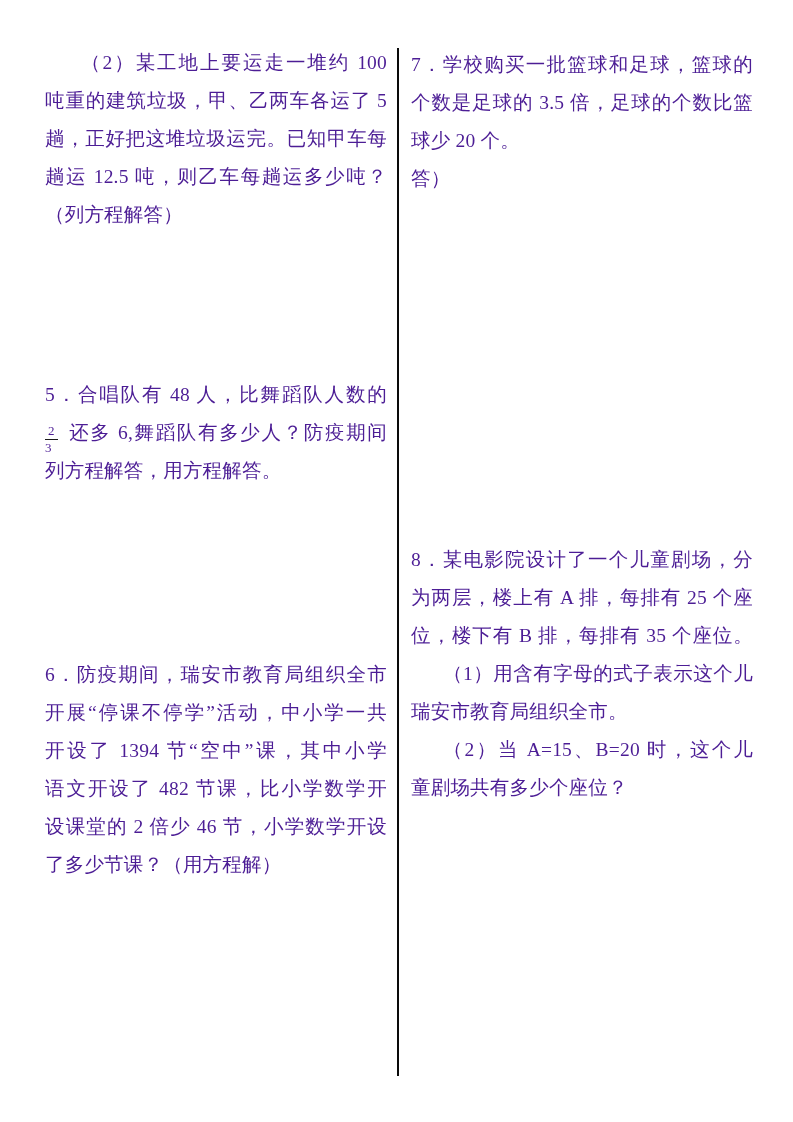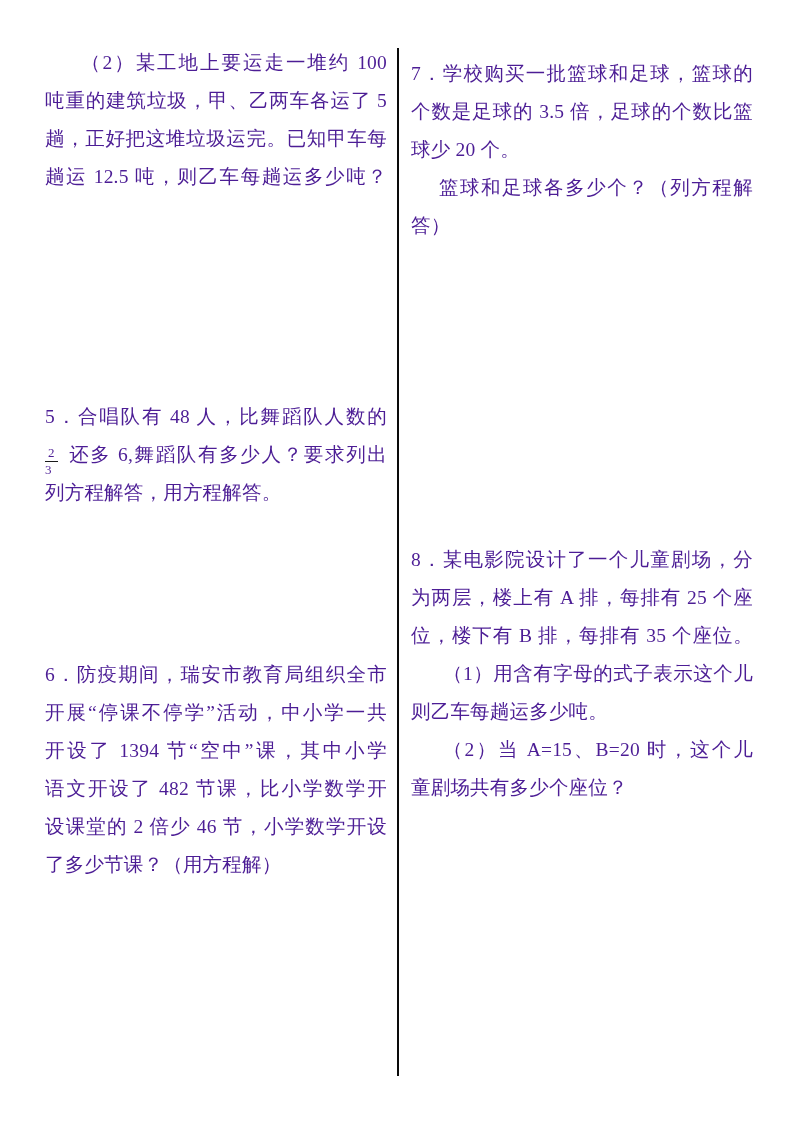--- a/index.html
+++ b/index.html
@@ -72,50 +72,50 @@
 
 <div class="page">
 
   <div class="divider"></div>
 
   <div class="problem col-left" style="top:44px">
     <div class="line fill indent">（2）某工地上要运走一堆约 100</div>
     <div class="line fill">吨重的建筑垃圾，甲、乙两车各运了 5</div>
     <div class="line fill">趟，正好把这堆垃圾运完。已知甲车每</div>
     <div class="line fill">趟运 12.5 吨，则乙车每趟运多少吨？</div>
+    <div class="line">（列方程解答）</div>
   </div>
 
-  <div class="problem col-left" style="top:398px">
+  <div class="problem col-left" style="top:376px">
     <div class="line fill">5．合唱队有 48 人，比舞蹈队人数的</div>
     <div class="line fill">
-      <span class="frac"><span class="num">2</span><span class="den">3</span></span><span>还多 6,舞蹈队有多少人？要求列出</span>
+      <span class="frac"><span class="num">2</span><span class="den">3</span></span><span>还多 6,舞蹈队有多少人？防疫期间</span>
     </div>
     <div class="line">列方程解答，用方程解答。</div>
   </div>
 
   <div class="problem col-left" style="top:656px">
     <div class="line fill">6．防疫期间，瑞安市教育局组织全市</div>
     <div class="line fill">开展“停课不停学”活动，中小学一共</div>
     <div class="line fill">开设了 1394 节“空中”课，其中小学</div>
     <div class="line fill">语文开设了 482 节课，比小学数学开</div>
     <div class="line fill">设课堂的 2 倍少 46 节，小学数学开设</div>
     <div class="line">了多少节课？（用方程解）</div>
   </div>
 
-  <div class="problem col-right" style="top:55px">
+  <div class="problem col-right" style="top:46px">
     <div class="line fill">7．学校购买一批篮球和足球，篮球的</div>
     <div class="line fill">个数是足球的 3.5 倍，足球的个数比篮</div>
     <div class="line">球少 20 个。</div>
-    <div class="line fill indent-28">篮球和足球各多少个？（列方程解</div>
     <div class="line">答）</div>
   </div>
 
   <div class="problem col-right" style="top:541px">
     <div class="line fill">8．某电影院设计了一个儿童剧场，分</div>
     <div class="line fill">为两层，楼上有 A 排，每排有 25 个座</div>
     <div class="line fill">位，楼下有 B 排，每排有 35 个座位。</div>
     <div class="line fill indent-32">（1）用含有字母的式子表示这个儿</div>
-    <div class="line">则乙车每趟运多少吨。</div>
+    <div class="line">瑞安市教育局组织全市。</div>
     <div class="line fill indent-32">（2）当 A=15、B=20 时，这个儿</div>
     <div class="line">童剧场共有多少个座位？</div>
   </div>
 
 </div>
 
 </body></html>

